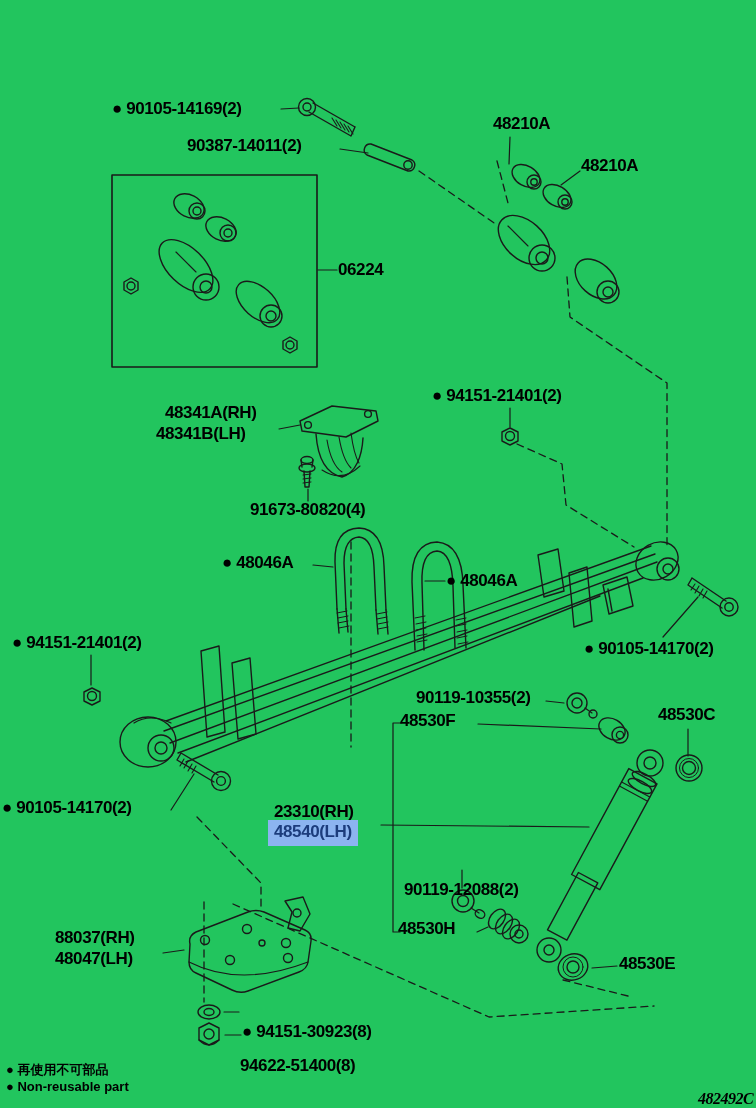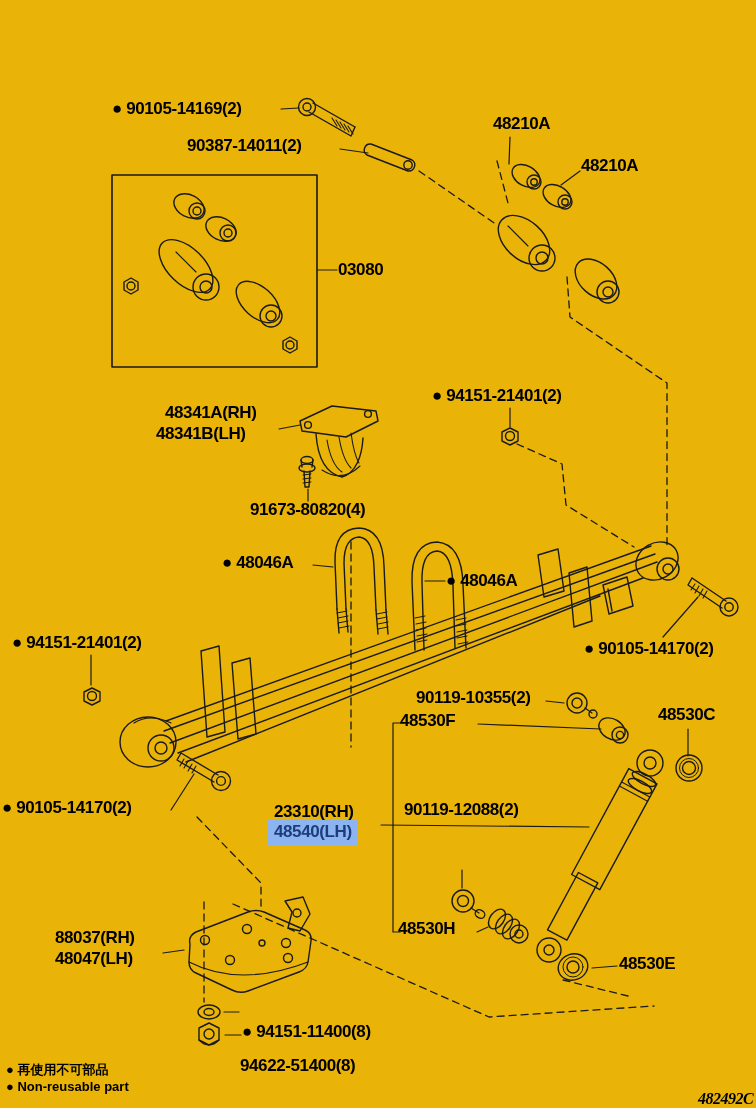--- a/index.html
+++ b/index.html
@@ -1,17 +1,17 @@
 <!DOCTYPE html>
 <html style="--hl-bg: #8cb4f0; --hl-fg: #1c3c7c; --line: #1a1a1a;"><head>
 <meta charset="utf-8">
 <style>
   html,body{margin:0;padding:0;background:#fff;}
   #stage{
-    position:relative;width:756px;height:1108px;background:#eab308;overflow:hidden;
+    position:relative;width:756px;height:1108px;background:#22c55e;overflow:hidden;
     font-family:"Liberation Sans",sans-serif;
   }
   #art{position:absolute;left:0;top:0;color:var(--line,#1a1a1a);}
   .lbl{
     position:absolute;white-space:nowrap;color:#000;
     font:700 17px/1.15 "Liberation Sans",sans-serif;
     letter-spacing:-0.4px;
   }
   .hl{
     background:var(--hl-bg,#8cb4f0);color:var(--hl-fg,#1c3c7c);
@@ -242,42 +242,42 @@
         <path d="M197,817 L261,883 L261,908"></path>
         <path d="M204,902 L204,1002"></path>
         <path d="M233,904 L489,1017 L654,1006"></path>
         <path d="M563,980 L628,996"></path>
       </g>
     </g>
   </svg>
 
   <div class="lbl" style="left:112px;top:99px">● 90105-14169(2)</div>
   <div class="lbl" style="left:187px;top:136px">90387-14011(2)</div>
-  <div class="lbl" style="left:338px;top:260px">03080</div>
+  <div class="lbl" style="left:338px;top:260px">06224</div>
   <div class="lbl" style="left:493px;top:114px">48210A</div>
   <div class="lbl" style="left:581px;top:156px">48210A</div>
   <div class="lbl" style="left:432px;top:386px">● 94151-21401(2)</div>
   <div class="lbl" style="left:165px;top:403px">48341A(RH)</div>
   <div class="lbl" style="left:156px;top:424px">48341B(LH)</div>
   <div class="lbl" style="left:250px;top:500px">91673-80820(4)</div>
   <div class="lbl" style="left:222px;top:553px">● 48046A</div>
   <div class="lbl" style="left:446px;top:571px">● 48046A</div>
   <div class="lbl" style="left:12px;top:633px">● 94151-21401(2)</div>
   <div class="lbl" style="left:584px;top:639px">● 90105-14170(2)</div>
   <div class="lbl" style="left:416px;top:688px">90119-10355(2)</div>
   <div class="lbl" style="left:400px;top:711px">48530F</div>
   <div class="lbl" style="left:658px;top:705px">48530C</div>
   <div class="lbl" style="left:274px;top:802px">23310(RH)</div>
   <div class="lbl hl" style="left:268px;top:820px">48540(LH)</div>
   <div class="lbl" style="left:2px;top:798px">● 90105-14170(2)</div>
-  <div class="lbl" style="left:404px;top:800px">90119-12088(2)</div>
+  <div class="lbl" style="left:404px;top:880px">90119-12088(2)</div>
   <div class="lbl" style="left:398px;top:919px">48530H</div>
   <div class="lbl" style="left:619px;top:954px">48530E</div>
   <div class="lbl" style="left:55px;top:928px">88037(RH)</div>
   <div class="lbl" style="left:55px;top:949px">48047(LH)</div>
   <div class="lbl" style="left:240px;top:1056px">94622-51400(8)</div>
-  <div class="lbl" style="left:242px;top:1022px">● 94151-11400(8)</div>
+  <div class="lbl" style="left:242px;top:1022px">● 94151-30923(8)</div>
 
   <div class="legend" style="left:6px;top:1062px">● 再使用不可部品</div>
   <div class="legend" style="left:6px;top:1079px">● Non-reusable part</div>
   <div class="docnum" style="left:698px;top:1091px">482492C</div>
 
 </div>
 
 </body></html>

